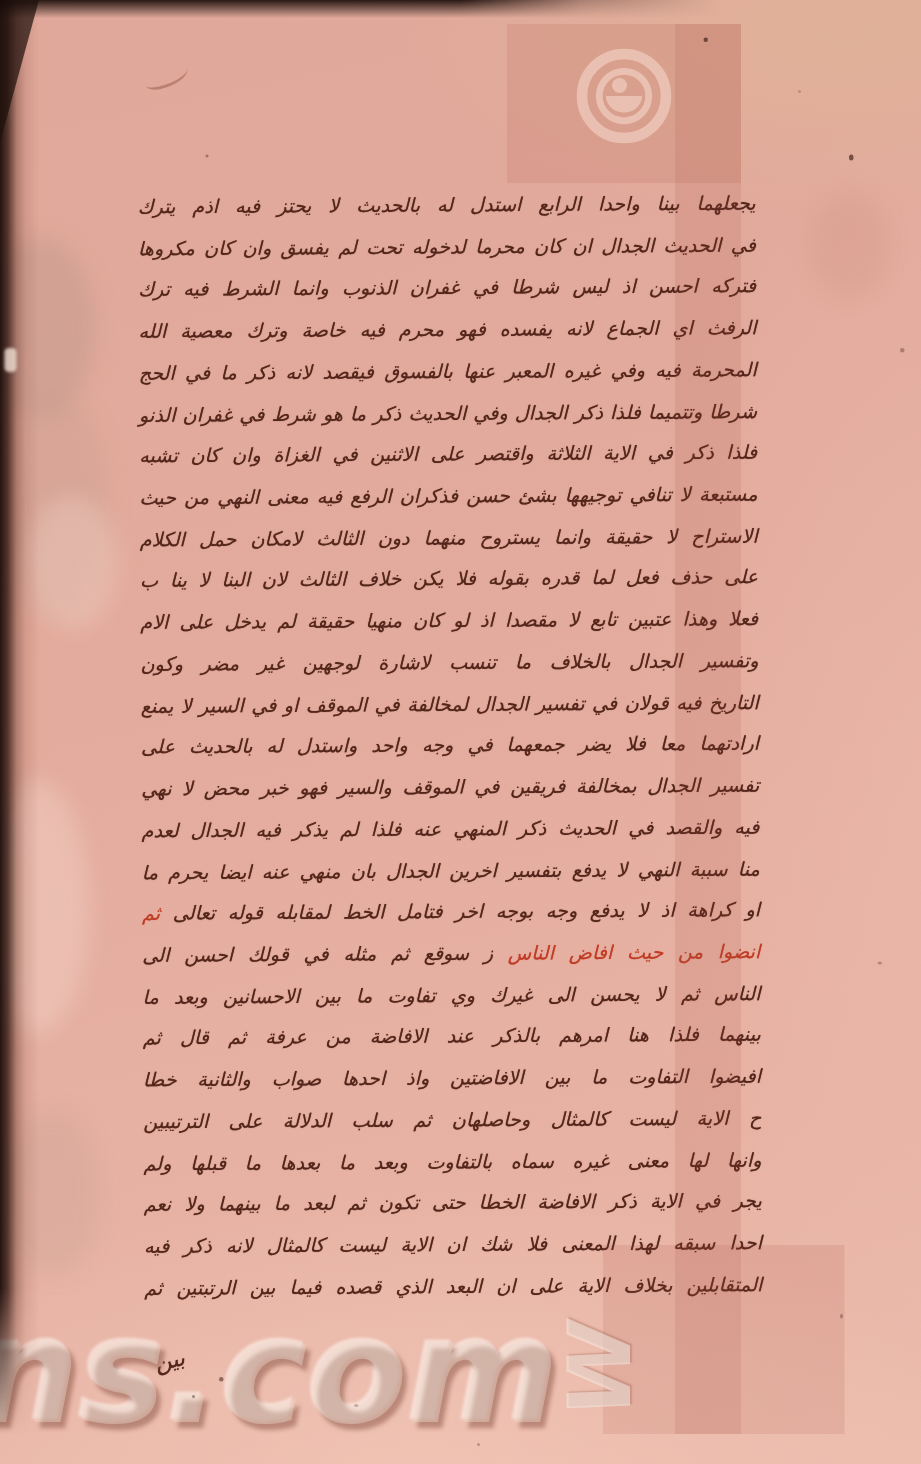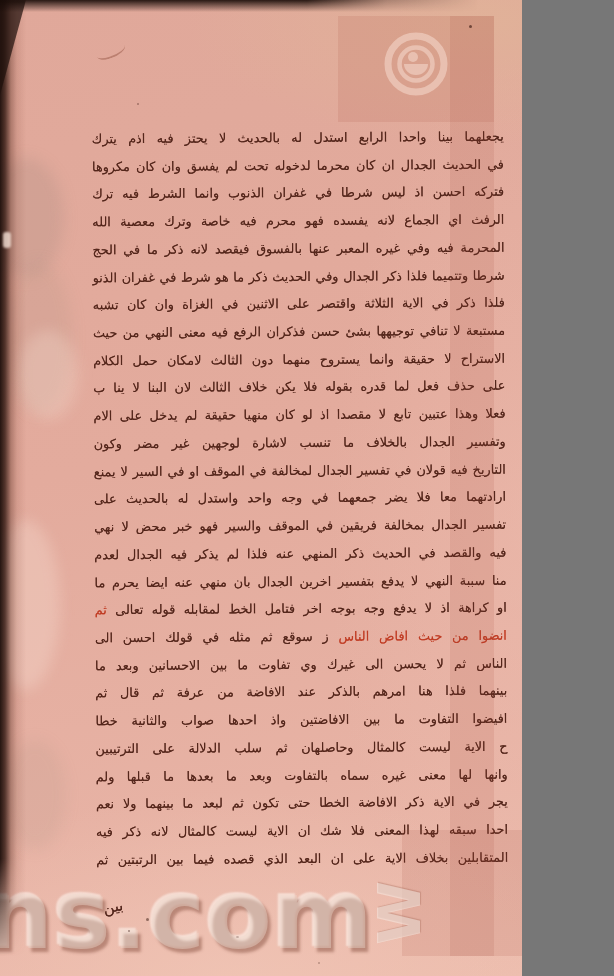--- a/index.html
+++ b/index.html
@@ -1,23 +1,24 @@
 <!DOCTYPE html>
 <html lang="ar"><head>
 <meta charset="utf-8">
 <style>
   html,body{margin:0;padding:0;background:#777;}
   #stage{
-    position:relative;width:522px;height:976px;overflow:hidden;
+    position:relative;width:614px;height:976px;overflow:hidden;
     font-family:"DejaVu Sans",sans-serif;
     background:
       radial-gradient(ellipse 420px 180px at 92% 2%, rgba(224,188,150,.45), rgba(224,188,150,0) 70%),
       radial-gradient(ellipse 500px 260px at 45% 101%, rgba(242,200,184,.65), rgba(242,200,184,0) 75%),
       radial-gradient(ellipse 300px 700px at 103% 55%, rgba(238,190,176,.45), rgba(238,190,176,0) 70%),
       linear-gradient(168deg,#e0a89a 0%,#e3ab9d 45%,#e7b2a4 78%,#ecbcad 100%);
+    font-style: italic;
   }
   
   #text-block{
     position:absolute;left:94px;top:124px;width:412px;
     direction:rtl;transform:rotate(-.35deg);
     color:#54261b;font-size:12.8px;
     text-shadow:0 0 .6px rgba(84,38,27,.75);
   }
   .line{
     height:27.72px;line-height:27.72px;white-space:nowrap;

